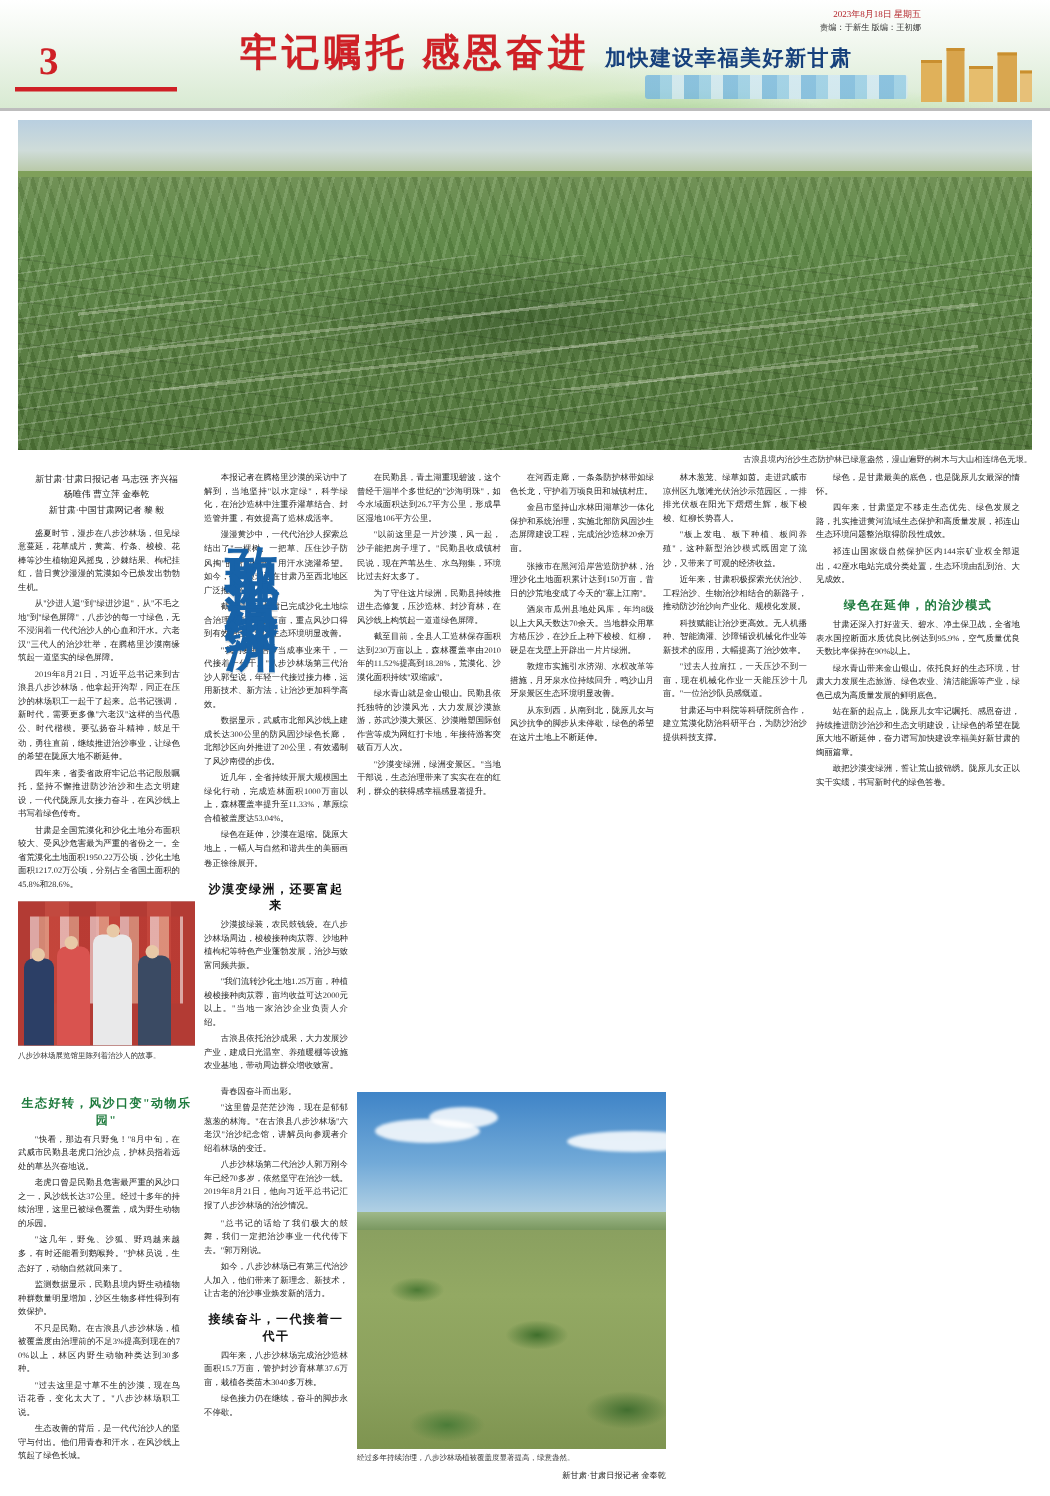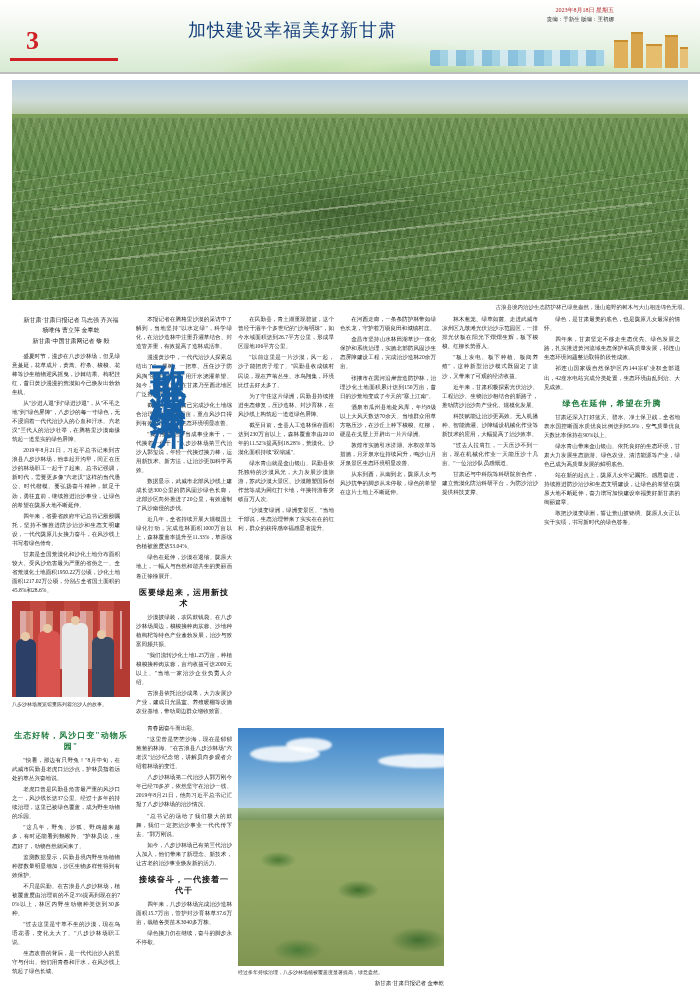--- a/index.html
+++ b/index.html
@@ -133,25 +133,24 @@
   }
   .mast-title .main {
     font-size: 25px;
     font-weight: bold;
     color: #cf2026;
     letter-spacing: 3px;
     font-family: "Liberation Serif", serif;
     text-shadow: 0 1px 0 rgba(0,0,0,.08);
   }
   .mast-title .sub {
-    font-size: 18px;
-    font-weight: normal;
+    font-size: 14px;
+    font-weight: bold;
     color: #16407c;
     letter-spacing: 1px;
-    margin-left: 28px;
   }
   .mast-meta {
     position: absolute;
     right: 86px;
     top: 6px;
     z-index: 4;
     text-align: right;
     font-size: 5.5px;
     line-height: 1.55;
     color: #333;
@@ -394,20 +393,21 @@
         <i></i>
         <i></i>
         <i></i>
         <i></i>
     </div>
 
     <div class="page-num">3</div>
     <div class="page-num-underline"></div>
 
     <div class="mast-title">
+      <span class="main">牢记嘱托 感恩奋进</span>
       <span class="sub">加快建设幸福美好新甘肃</span>
     </div>
 
     <div class="mast-meta">
       <div class="date">2023年8月18日 星期五</div>
       <div>责编：于新生  版编：王初娜</div>
     </div>
   </div>
 
   <div class="hero">
@@ -454,21 +454,21 @@
     </div>
 
     <div class="col col-2">
       <p class="para">本报记者在腾格里沙漠的采访中了解到，当地坚持"以水定绿"，科学绿化，在治沙造林中注重乔灌草结合、封造管并重，有效提高了造林成活率。</p>
       <p class="para">漫漫黄沙中，一代代治沙人探索总结出了"一棵树、一把草、压住沙子防风掏"的治沙模式，用汗水浇灌希望。如今，这一模式已在甘肃乃至西北地区广泛推广应用。</p>
       <p class="para">截至目前，甘肃已完成沙化土地综合治理面积880多万亩，重点风沙口得到有效治理，沙区生态环境明显改善。</p>
       <p class="para">"我们要把治沙当成事业来干，一代接着一代干。"八步沙林场第三代治沙人郭玺说，年轻一代接过接力棒，运用新技术、新方法，让治沙更加科学高效。</p>
       <p class="para">数据显示，武威市北部风沙线上建成长达300公里的防风固沙绿色长廊，北部沙区向外推进了20公里，有效遏制了风沙南侵的步伐。</p>
       <p class="para">近几年，全省持续开展大规模国土绿化行动，完成造林面积1000万亩以上，森林覆盖率提升至11.33%，草原综合植被盖度达53.04%。</p>
       <p class="para">绿色在延伸，沙漠在退缩。陇原大地上，一幅人与自然和谐共生的美丽画卷正徐徐展开。</p>
-      <div class="subhead">医要绿起来，运用新技术</div>
+      <div class="subhead">沙漠变绿洲，还要富起来</div>
       <p class="para">沙漠披绿装，农民鼓钱袋。在八步沙林场周边，梭梭接种肉苁蓉、沙地种植枸杞等特色产业蓬勃发展，治沙与致富同频共振。</p>
       <p class="para">"我们流转沙化土地1.25万亩，种植梭梭接种肉苁蓉，亩均收益可达2000元以上。"当地一家治沙企业负责人介绍。</p>
       <p class="para">古浪县依托治沙成果，大力发展沙产业，建成日光温室、养殖暖棚等设施农业基地，带动周边群众增收致富。</p>
     </div>
 
     <div class="col col-3">
       <p class="para">在民勤县，青土湖重现碧波，这个曾经干涸半个多世纪的"沙海明珠"，如今水域面积达到26.7平方公里，形成旱区湿地106平方公里。</p>
       <p class="para">"以前这里是一片沙漠，风一起，沙子能把房子埋了。"民勤县收成镇村民说，现在芦苇丛生、水鸟翔集，环境比过去好太多了。</p>
       <p class="para">为了守住这片绿洲，民勤县持续推进生态修复，压沙造林、封沙育林，在风沙线上构筑起一道道绿色屏障。</p>
       <p class="para">截至目前，全县人工造林保存面积达到230万亩以上，森林覆盖率由2010年的11.52%提高到18.28%，荒漠化、沙漠化面积持续"双缩减"。</p>
@@ -491,21 +491,21 @@
       <p class="para">近年来，甘肃积极探索光伏治沙、工程治沙、生物治沙相结合的新路子，推动防沙治沙向产业化、规模化发展。</p>
       <p class="para">科技赋能让治沙更高效。无人机播种、智能滴灌、沙障铺设机械化作业等新技术的应用，大幅提高了治沙效率。</p>
       <p class="para">"过去人拉肩扛，一天压沙不到一亩，现在机械化作业一天能压沙十几亩。"一位治沙队员感慨道。</p>
       <p class="para">甘肃还与中科院等科研院所合作，建立荒漠化防治科研平台，为防沙治沙提供科技支撑。</p>
     </div>
 
     <div class="col col-6">
       <p class="para">绿色，是甘肃最美的底色，也是陇原儿女最深的情怀。</p>
       <p class="para">四年来，甘肃坚定不移走生态优先、绿色发展之路，扎实推进黄河流域生态保护和高质量发展，祁连山生态环境问题整治取得阶段性成效。</p>
       <p class="para">祁连山国家级自然保护区内144宗矿业权全部退出，42座水电站完成分类处置，生态环境由乱到治、大见成效。</p>
-      <div class="subhead subhead-green">绿色在延伸，希望在升腾</div>
+      <div class="subhead subhead-green">绿色在延伸，的治沙模式</div>
       <p class="para">甘肃还深入打好蓝天、碧水、净土保卫战，全省地表水国控断面水质优良比例达到95.9%，空气质量优良天数比率保持在90%以上。</p>
       <p class="para">绿水青山带来金山银山。依托良好的生态环境，甘肃大力发展生态旅游、绿色农业、清洁能源等产业，绿色已成为高质量发展的鲜明底色。</p>
       <p class="para">站在新的起点上，陇原儿女牢记嘱托、感恩奋进，持续推进防沙治沙和生态文明建设，让绿色的希望在陇原大地不断延伸，奋力谱写加快建设幸福美好新甘肃的绚丽篇章。</p>
       <p class="para">敢把沙漠变绿洲，誓让荒山披锦绣。陇原儿女正以实干实绩，书写新时代的绿色答卷。</p>
     </div>
   </div>
 
   <div class="bottom-split">
 
     <div class="bs-col">

